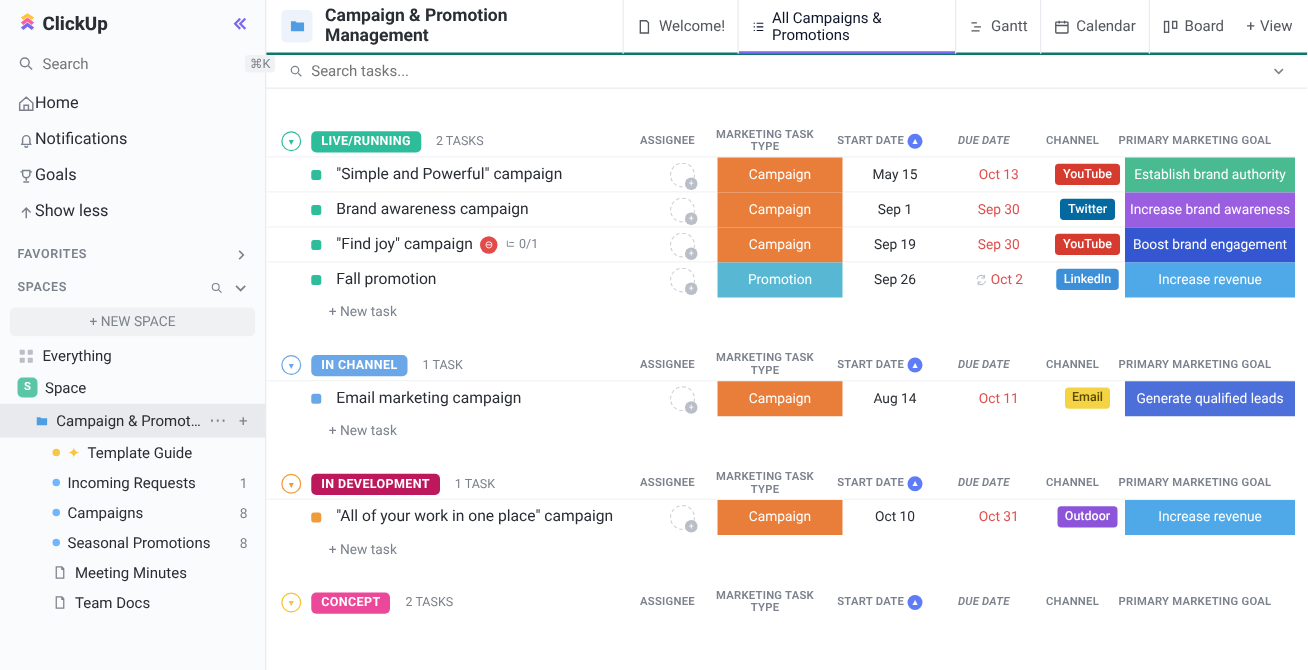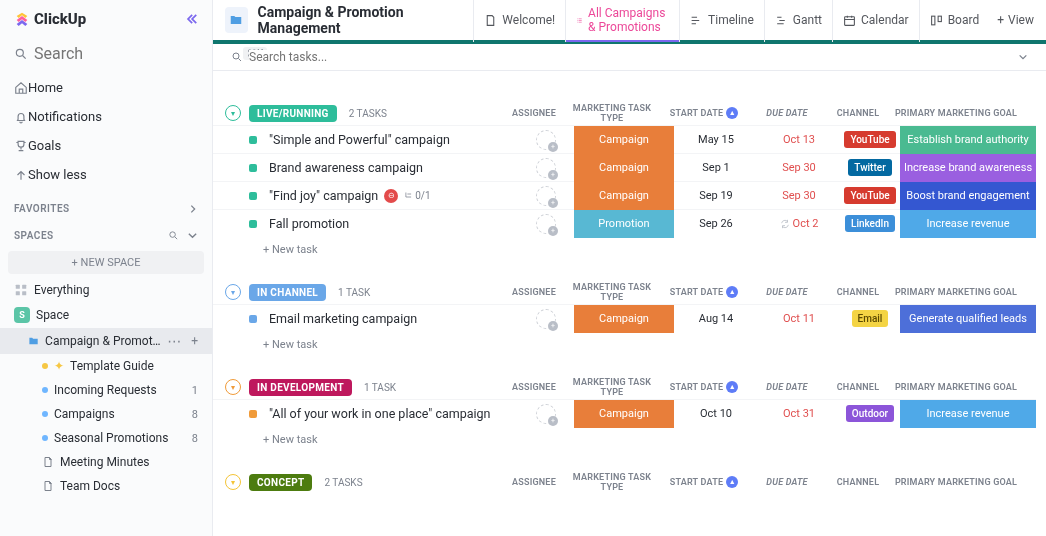--- a/index.html
+++ b/index.html
@@ -1,25 +1,25 @@
 <!DOCTYPE html>
 <html><head>
 <meta charset="utf-8">
 <style>
 * { box-sizing: border-box; margin: 0; padding: 0; font-family: -apple-system, BlinkMacSystemFont, "Segoe UI", Roboto, sans-serif; }
 body { background: #fff; font-size: 12px; color: #292d34; width: 1046px; height: 536px; overflow: hidden; display: flex; }
 
 .sidebar { width: 213px; border-right: 1px solid #e9ebf0; display: flex; flex-direction: column; background: #fafbfc; }
 .sidebar-header { display: flex; align-items: center; justify-content: space-between; padding: 10px 14px; }
-.logo { display: flex; align-items: flex-end; font-weight: 800; font-size: 15px; gap: 4px; }
+.logo { display: flex; align-items: flex-start; font-weight: 800; font-size: 15px; gap: 4px; }
 .logo-icon { width: 16px; height: 16px; }
 .collapse-btn { color: #7c828d; cursor: pointer; }
 
 .sidebar-search { display: flex; align-items: center; padding: 6px 14px; color: #7c828d; gap: 6px; }
-.sidebar-search input { flex: 1; border: none; background: none; outline: none; font-size: 16px; color: #292d34; }
+.sidebar-search input { flex: 1; border: none; background: none; outline: none; font-size: 12px; color: #292d34; }
 .kbd { background: #f0f1f3; padding: 1px 4px; border-radius: 3px; font-size: 10px; color: #7c828d; }
 
 .sidebar-nav { padding: 4px 0; }
 .nav-item { display: flex; align-items: center; padding: 7px 14px; cursor: pointer; color: #292d34; font-size: 13px; }
 .nav-icon { width: 14px; height: 14px; color: #7c828d; flex-shrink: 0; }
 
 .section-label { padding: 10px 14px 6px; font-size: 10px; font-weight: 600; letter-spacing: 0.5px; color: #7c828d; display: flex; align-items: center; justify-content: space-between; }
 
 .new-space-btn { margin: 4px 8px; padding: 5px; text-align: center; font-size: 11px; color: #7c828d; background: #f0f1f3; border-radius: 4px; cursor: pointer; }
 
@@ -29,25 +29,25 @@
 .tree-indent-2 { padding-left: 42px; }
 .tree-count { margin-left: auto; color: #7c828d; font-size: 11px; }
 .tree-dot { width: 6px; height: 6px; border-radius: 50%; flex-shrink: 0; }
 .folder-icon { width: 14px; height: 14px; color: #4f9ee3; }
 .space-badge { width: 16px; height: 16px; border-radius: 4px; background: #5bc5a7; color: #fff; font-size: 9px; display: flex; align-items: center; justify-content: center; font-weight: 700; }
 .grid-icon { width: 14px; height: 14px; color: #b9bec7; }
 .wand { color: #f6c744; }
 .doc-icon-small { width: 12px; height: 12px; color: #7c828d; }
 
 .main { flex: 1; display: flex; flex-direction: column; overflow: hidden; }
-.topbar { display: flex; align-items: center; padding: 0 12px; height: 44px; border-bottom: 4px solid #0f766e; gap: 4px; }
+.topbar { display: flex; align-items: center; padding: 0 12px; height: 44px; border-bottom: 2px solid #0f766e; gap: 4px; }
 .folder-box { width: 26px; height: 26px; border-radius: 4px; background: #eef3fb; display: flex; align-items: center; justify-content: center; }
 .page-title { font-weight: 700; font-size: 14px; margin: 0 10px 0 6px; }
 .tab { display: flex; align-items: center; gap: 5px; padding: 0 10px; height: 44px; font-size: 12px; color: #54575d; cursor: pointer; border-left: 1px solid #e9ebf0; }
-.tab.active { color: #ec4899; box-shadow: inset 0 -2px 0 #7b68ee; align-items: center; }
+.tab.active { color: #0f172a; box-shadow: inset 0 -2px 0 #7b68ee; align-items: center; }
 .tab-icon { width: 13px; height: 13px; }
 .view-add { margin-left: 4px; color: #54575d; display: flex; align-items: center; gap: 4px; font-size: 12px; cursor: pointer; }
 
 .searchbar { display: flex; align-items: center; padding: 6px 18px; border-bottom: 1px solid #e9ebf0; gap: 6px; color: #7c828d; }
 .searchbar input { border: none; outline: none; flex: 1; font-size: 12px; }
 .caret { margin-left: auto; }
 
 .content { flex: 1; overflow-y: auto; padding: 30px 10px 10px 0; }
 
 .group { margin-bottom: 18px; }
@@ -236,26 +236,20 @@
           <span>Welcome!</span>
         </div>
         <div class="tab active">
           <svg class="tab-icon" viewBox="0 0 24 24">
             <path stroke="currentColor" stroke-width="2" d="M4 6h2M4 12h2M4 18h2M9 6h11M9 12h11M9 18h11"></path>
           </svg>
           <span>All Campaigns &amp; Promotions</span>
         </div>
         <div class="tab">
           <svg class="tab-icon" viewBox="0 0 24 24">
-            <path stroke="currentColor" stroke-width="2" d="M3 6h10M3 12h14M3 18h8"></path>
-          </svg>
-          <span>Timeline</span>
-        </div>
-        <div class="tab">
-          <svg class="tab-icon" viewBox="0 0 24 24">
             <path stroke="currentColor" stroke-width="2" d="M4 6h8M8 12h10M4 18h12"></path>
           </svg>
           <span>Gantt</span>
         </div>
         <div class="tab">
           <svg class="tab-icon" viewBox="0 0 24 24">
             <rect x="3" y="5" width="18" height="16" fill="none" stroke="currentColor" stroke-width="2" rx="1"></rect>
             <path stroke="currentColor" stroke-width="2" d="M3 10h18M8 3v4M16 3v4"></path>
           </svg>
           <span>Calendar</span>
@@ -441,21 +435,21 @@
               <span class="channel-pill" style="background:#8c55d9;">Outdoor</span>
             </div>
             <div class="goal-cell" style="background:#4fa9e8">Increase revenue</div>
           </div>
         </div>
         <div class="new-task">+ New task</div>
       </div>
       <div class="group">
         <div class="group-header">
           <span class="group-toggle" style="border-color:#f4c437;color:#f4c437">▾</span>
-          <span class="group-name" style="background:#4d7c0f">CONCEPT</span>
+          <span class="group-name" style="background:#ec4899">CONCEPT</span>
           <span class="group-count">2 TASKS</span>
           <div class="columns-header">
             <div class="col col-assignee">ASSIGNEE</div>
             <div class="col col-type">MARKETING TASK TYPE</div>
             <div class="col col-start">START DATE<span class="sort-dot">▲</span></div>
             <div class="col col-due">DUE DATE</div>
             <div class="col col-channel">CHANNEL</div>
             <div class="col col-goal">PRIMARY MARKETING GOAL</div>
           </div>
         </div>

